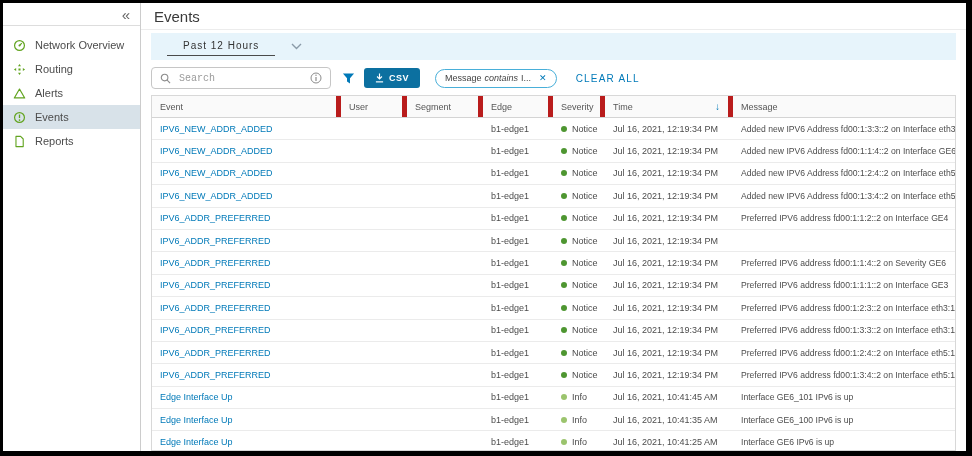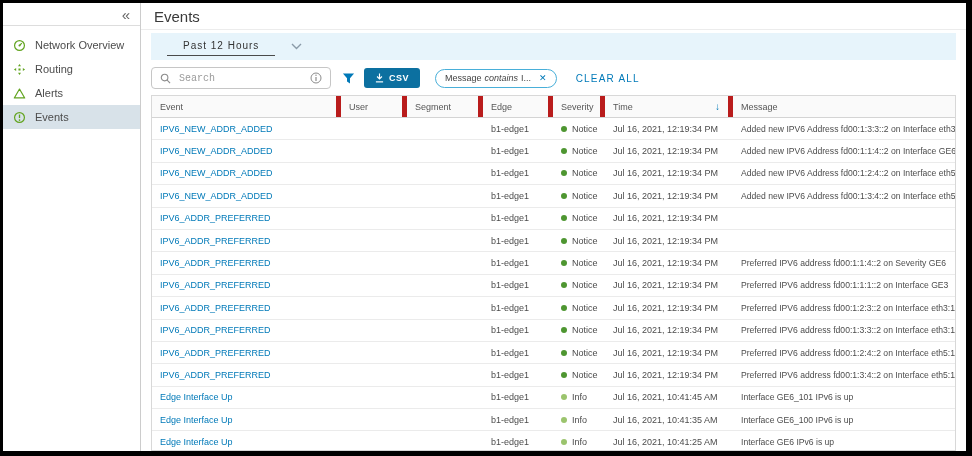--- a/index.html
+++ b/index.html
@@ -93,20 +93,28 @@
       <div class="nav-item selected">
         <span class="nav-icon">
           <svg viewBox="0 0 14 14">
               <circle cx="7" cy="7" r="5.3" fill="none" stroke="var(--icon-green)" stroke-width="1.3"></circle>
               <path d="M7 3.8 V7.6" stroke="var(--icon-green)" stroke-width="1.4"></path>
               <circle cx="7" cy="9.8" r="0.9" fill="var(--icon-green)"></circle>
             </svg>
         </span>
         <span>Events</span>
       </div>
+      <div class="nav-item">
+        <span class="nav-icon">
+          <svg viewBox="0 0 14 14">
+              <path d="M3.2 1.5 H8.2 L11 4.3 V12.5 H3.2 Z" fill="none" stroke="var(--icon-green)" stroke-width="1.2" stroke-linejoin="round"></path>
+            </svg>
+        </span>
+        <span>Reports</span>
+      </div>
     </div>
   </div>
 
   <div class="main">
     <div class="title-bar">
       <span class="page-title">Events</span>
     </div>
 
     <div class="bluebar">
       <div class="tr-select">
@@ -228,20 +236,21 @@
   <div class="trow grid-cols">
     <div class="td td-event"><a>IPV6_ADDR_PREFERRED</a></div>
     <div class="td"></div>
     <div class="td"></div>
     <div class="td">b1-edge1</div>
     <div class="td td-sev">
       <span class="dot" style="background: rgb(78, 150, 49);"></span>
       <span>Notice</span>
     </div>
     <div class="td">Jul 16, 2021, 12:19:34 PM</div>
+    <div class="td td-msg">Preferred IPV6 address fd00:1:1:2::2 on Interface GE4</div>
   </div>
 
   <div class="trow grid-cols">
     <div class="td td-event"><a>IPV6_ADDR_PREFERRED</a></div>
     <div class="td"></div>
     <div class="td"></div>
     <div class="td">b1-edge1</div>
     <div class="td td-sev">
       <span class="dot" style="background: rgb(78, 150, 49);"></span>
       <span>Notice</span>

